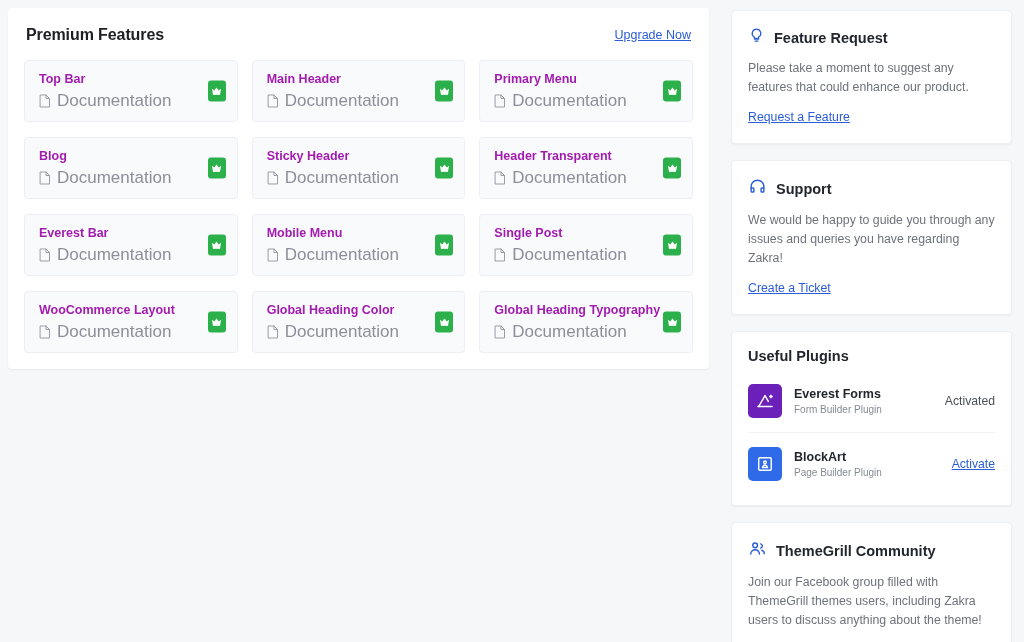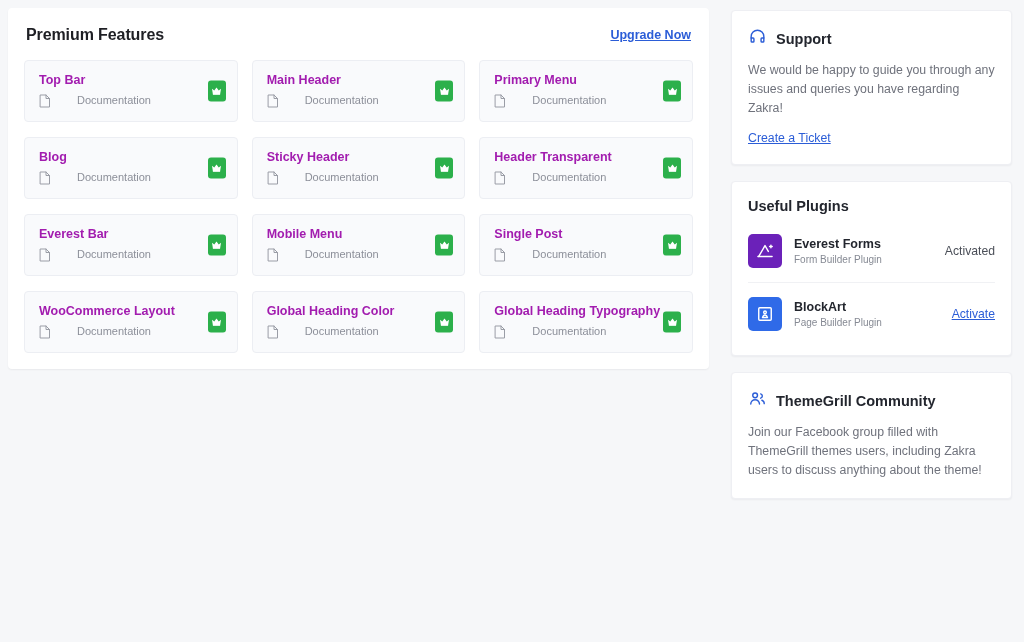--- a/index.html
+++ b/index.html
@@ -37,21 +37,21 @@
   .panel-title {
     font-size: 16px;
     font-weight: bold;
     color: #1e1f24;
     letter-spacing: -0.1px;
   }
   .upgrade-link {
     font-size: 12.5px;
     color: #2b5dd7;
     text-decoration: underline;
-    font-weight: bold;
+    font-weight: normal;
     cursor: pointer;
   }
 
   .feature-grid {
     display: grid;
     grid-template-columns: repeat(3, 1fr);
     gap: 15px 14px;
     padding: 0 4px;
   }
   .feature-card {
@@ -71,24 +71,23 @@
     font-weight: bold;
     color: #a21caf;
     line-height: 1;
   }
   .doc-row {
     display: flex;
     align-items: center;
     gap: 6px;
   }
   .doc-label {
-    font-size: 11px;
+    font-size: 17px;
     color: #8c8f99;
     line-height: 1;
-    margin-left: 20px;
   }
   .doc-icon { display: block; flex: 0 0 auto; }
   .crown-badge {
     position: absolute;
     right: 11px;
     top: 50%;
     transform: translateY(-50%);
     width: 18px;
     height: 21px;
     background: #2cb04b;
@@ -414,20 +413,34 @@
               <path d="M2 5l5 4 5-7 5 7 5-4-2 12H4z"></path>
               <rect x="4" y="16" width="16" height="2.4"></rect>
             </svg>
           </div>
         </div>
       </div>
   </section>
 
   <aside class="sidebar">
 
+    <div class="side-card">
+      <div class="side-head">
+        <span>
+          <svg width="17" height="17" viewBox="0 0 24 24" fill="none" stroke="#2b5dd7" stroke-width="1.8" stroke-linecap="round" stroke-linejoin="round">
+            <path d="M9 17h6"></path>
+            <path d="M10 20h4"></path>
+            <path d="M12 3a6 6 0 0 0-3.5 10.9c.4.3.5.7.5 1.1v1h6v-1c0-.4.1-.8.5-1.1A6 6 0 0 0 12 3z"></path>
+          </svg>
+        </span>
+        <span class="side-head-title">Feature Request</span>
+      </div>
+      <div class="side-text">Please take a moment to suggest any features that could enhance our product.</div>
+      <a class="side-link">Request a Feature</a>
+    </div>
 
     <div class="side-card">
       <div class="side-head">
         <span>
           <svg width="19" height="19" viewBox="0 0 24 24" fill="none" stroke="#2b5dd7" stroke-width="1.8" stroke-linecap="round" stroke-linejoin="round">
             <path d="M4 14v-2a8 8 0 0 1 16 0v2"></path>
             <path d="M4 14h2.5a1 1 0 0 1 1 1v3a1 1 0 0 1-1 1H5a1 1 0 0 1-1-1z"></path>
             <path d="M20 14h-2.5a1 1 0 0 0-1 1v3a1 1 0 0 0 1 1H19a1 1 0 0 0 1-1z"></path>
           </svg>
         </span>

